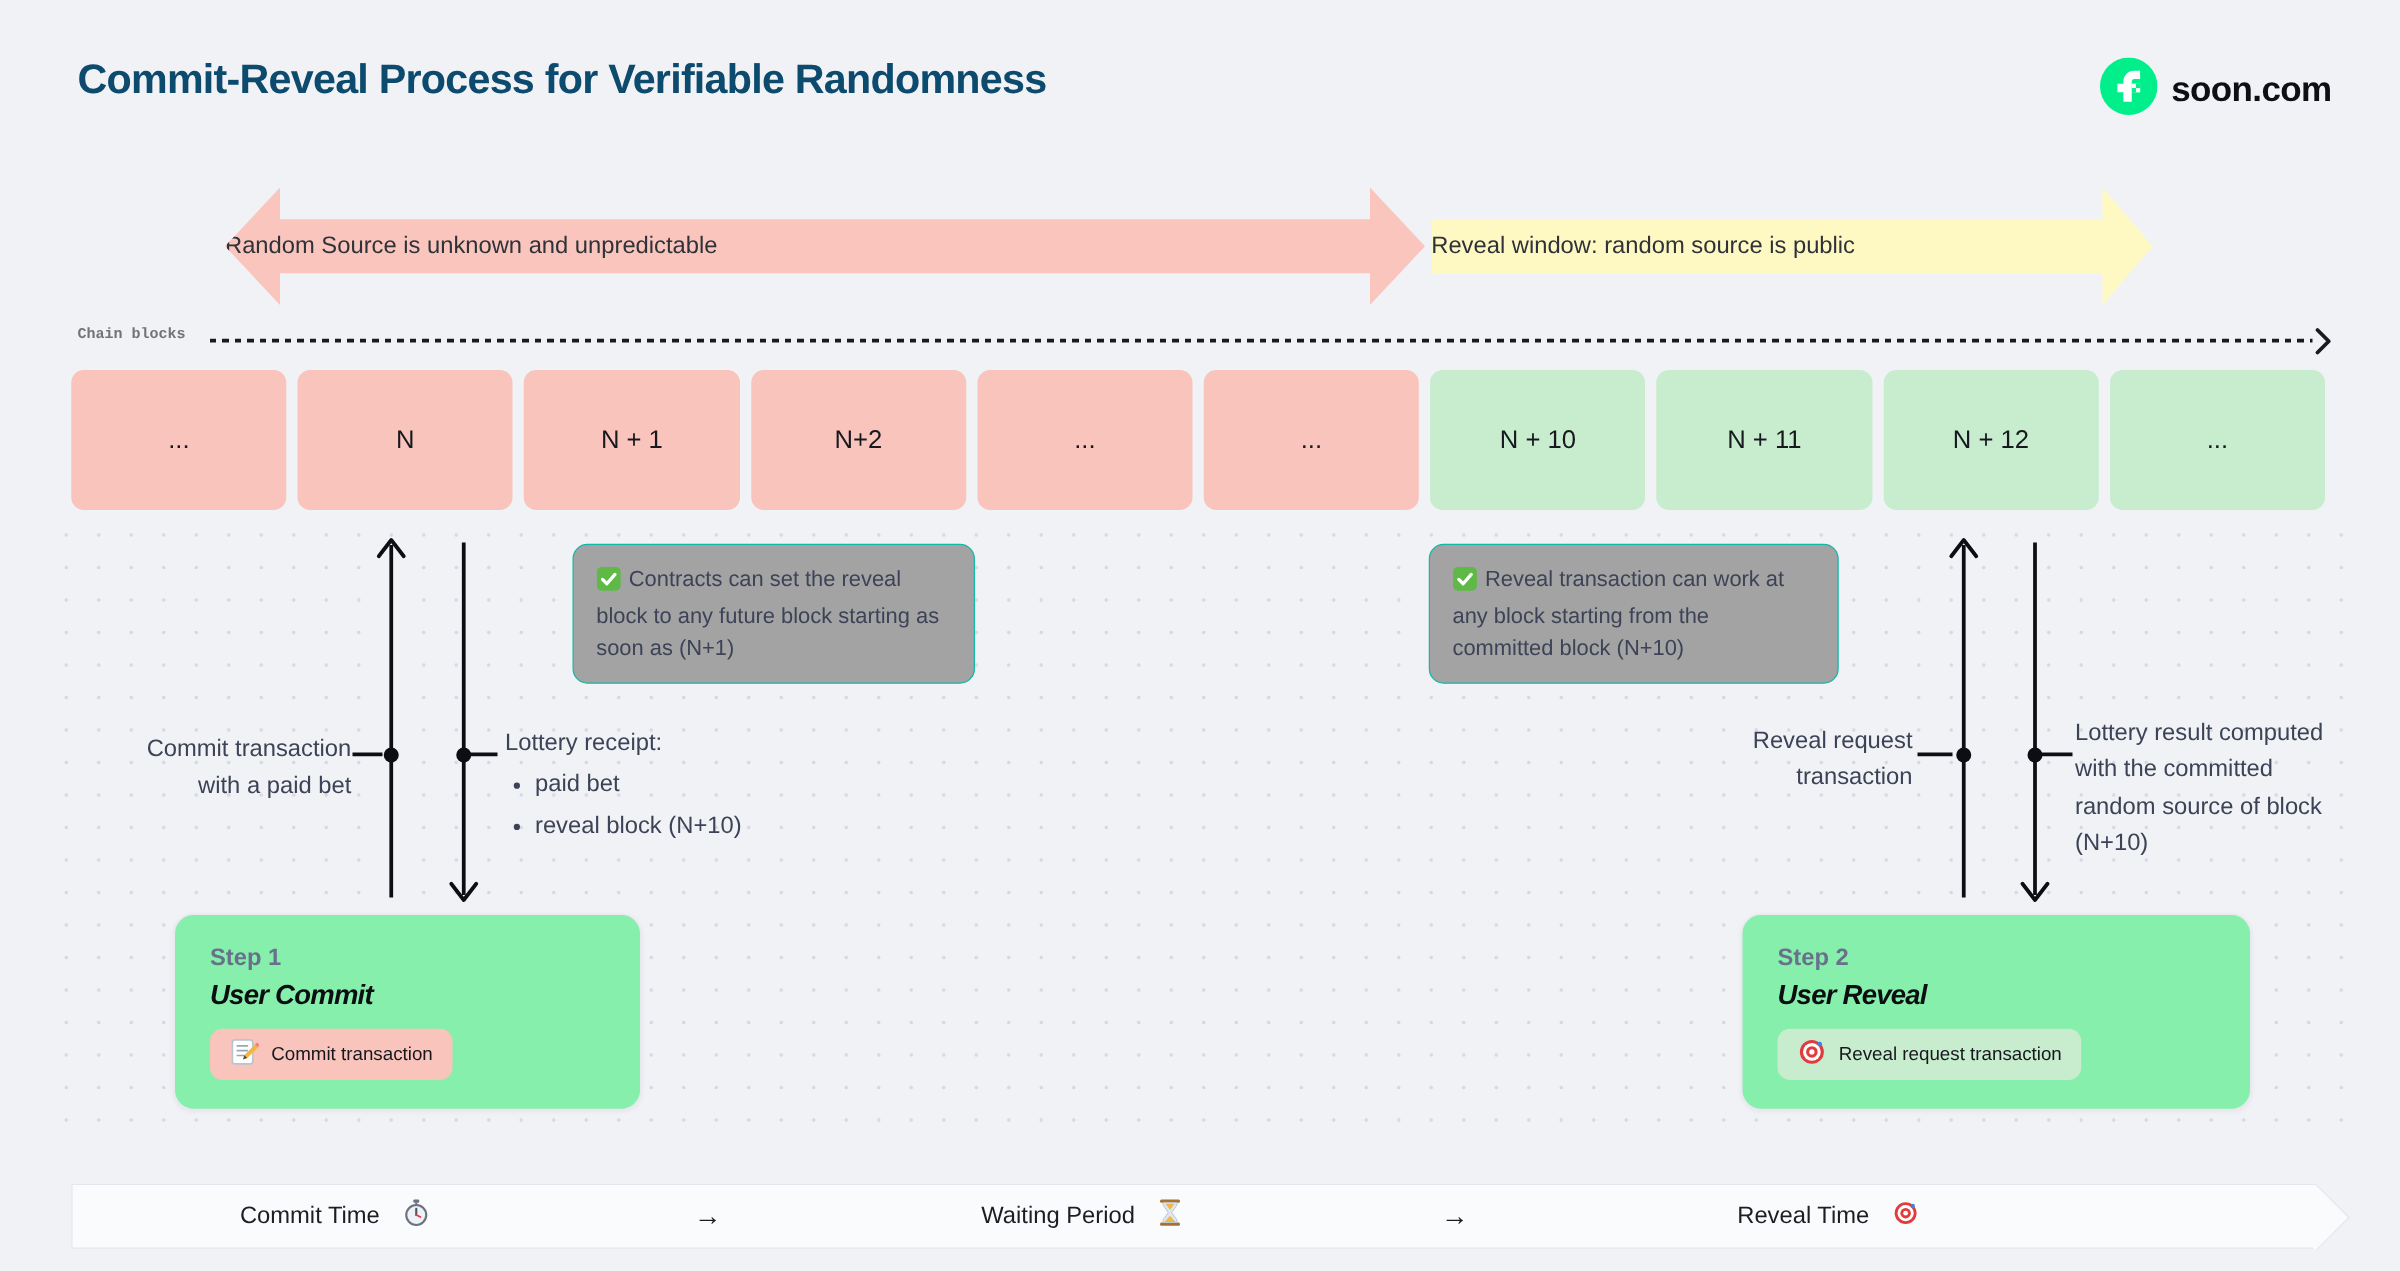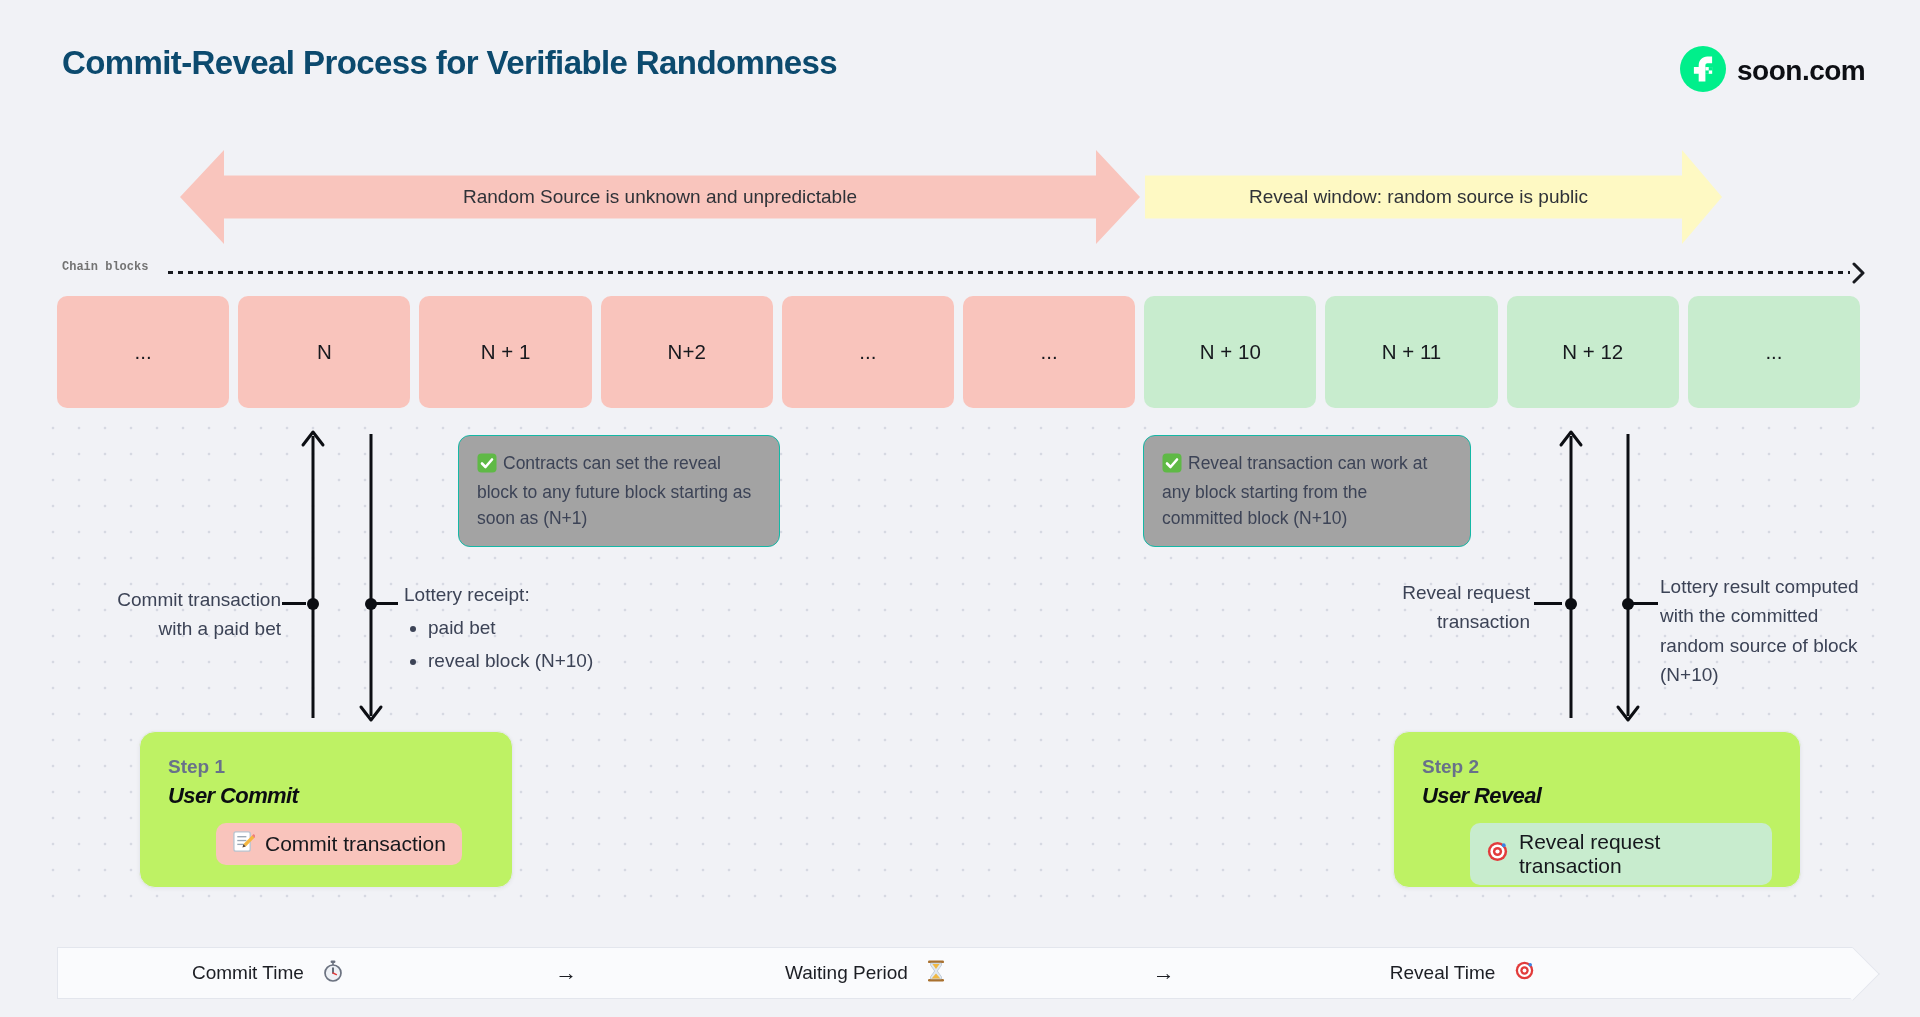--- a/index.html
+++ b/index.html
@@ -11,21 +11,21 @@
   .dot-grid{left:40px;top:415px;width:1840px;height:495px;
     background-image:radial-gradient(#d6d9e2 1.5px,transparent 1.6px);
     background-size:26px 26px;}
 
   .page-title{left:62px;top:44px;font-size:33px;font-weight:700;color:#0c4a6e;letter-spacing:-0.6px;}
 
   .brand{left:1680px;top:46px;display:flex;align-items:center;gap:11px;}
   .brand-label{font-size:28px;font-weight:700;color:#0d0f14;letter-spacing:-0.5px;}
 
   
-  .band{height:94px;display:flex;align-items:center;justify-content:center;font-size:19px;color:#2f3238;}
+  .band{height:94px;display:flex;align-items:center;justify-content:flex-start;font-size:19px;color:#2f3238;}
   .band-red{left:180px;top:150px;width:960px;background:#f9c5bd;
     clip-path:polygon(0 50%,44px 0,44px 27%,916px 27%,916px 0,100% 50%,916px 100%,916px 73%,44px 73%,44px 100%);}
   .band-green{left:1145px;top:150px;width:577px;background:#fef9c3;padding-right:30px;box-sizing:border-box;
     clip-path:polygon(0 27%,537px 27%,537px 0,100% 50%,537px 100%,537px 73%,0 73%);}
 
   
   .chain-label{left:62px;top:260px;font-size:12px;font-weight:700;color:#737373;font-family:Liberation Mono, monospace;}
   .chain-line{left:168px;top:271px;width:1682px;height:3px;
     background:repeating-linear-gradient(90deg,#191b20 0 5px,transparent 5px 10px);}
   .chain-head{left:1852px;top:262px;}
@@ -48,28 +48,28 @@
 
   .flow-label{font-size:19px;line-height:1.55;color:#3c4356;}
   .lbl-commit{left:85px;top:585px;width:196px;text-align:right;}
   .lbl-receipt{left:404px;top:580px;width:260px;}
   .lbl-receipt ul{margin:4px 0 16px 4px;padding-left:20px;}
   .lbl-receipt li{margin-top:3px;}
   .lbl-request{left:1378px;top:578px;width:152px;text-align:right;}
   .lbl-result{left:1660px;top:572px;width:205px;}
 
   
-  .step-card{width:374px;height:157px;background:#bef264;border:1px solid #e7e9ef;border-radius:16px;
+  .step-card{width:374px;height:157px;background:#86efac;border:1px solid #e7e9ef;border-radius:16px;
     box-shadow:0 1px 4px rgba(20,24,40,.05);padding:24px 28px;box-sizing:border-box;}
   .step-1{left:139px;top:731px;}
   .step-2{left:1393px;top:731px;width:408px;}
   .step-eyebrow{font-size:19px;font-weight:700;color:#68718a;}
   .step-title{font-size:22px;font-weight:700;color:#0c0e12;letter-spacing:-0.6px;margin-top:5px;font-style:italic;}
   .pill{display:inline-flex;align-items:center;gap:10px;margin-top:14px;padding:7px 16px;border-radius:10px;
-    font-size:21px;color:#16181d;margin-left:48px;}
+    font-size:15px;color:#16181d;}
   .pill--commit{background:#f9c4bc;}
   .pill--reveal{background:#c8ecce;}
 
   
   .timeline{left:57px;top:947px;width:1796px;height:52px;background:#fafbfd;border:1px solid #e3e6ed;
     box-sizing:border-box;display:flex;align-items:center;padding:0 240px 0 60px;}
   .tl-item{flex:1;display:flex;align-items:center;justify-content:center;gap:19px;font-size:19px;color:#1c1e24;}
   .tl-arrow{flex:1;text-align:center;font-size:22px;color:#1a1c22;}
   .bar-tip{position:absolute;right:-20px;top:6.5px;width:37px;height:37px;background:#fafbfd;
     border-top:1px solid #e3e6ed;border-right:1px solid #e3e6ed;transform:rotate(45deg);}

